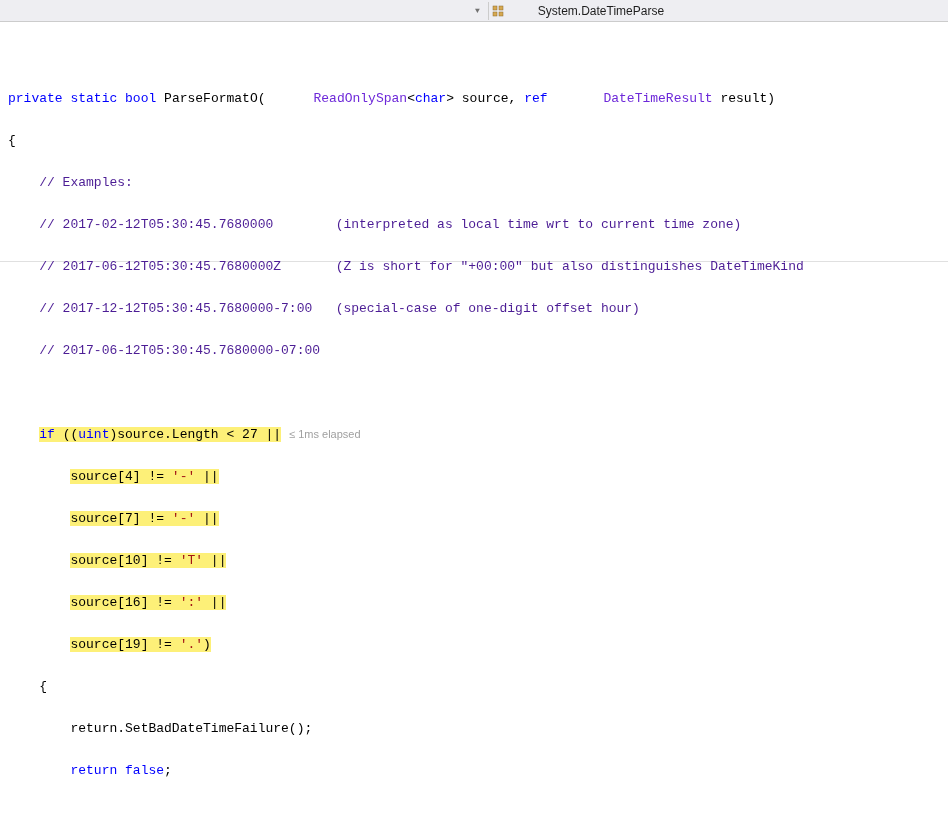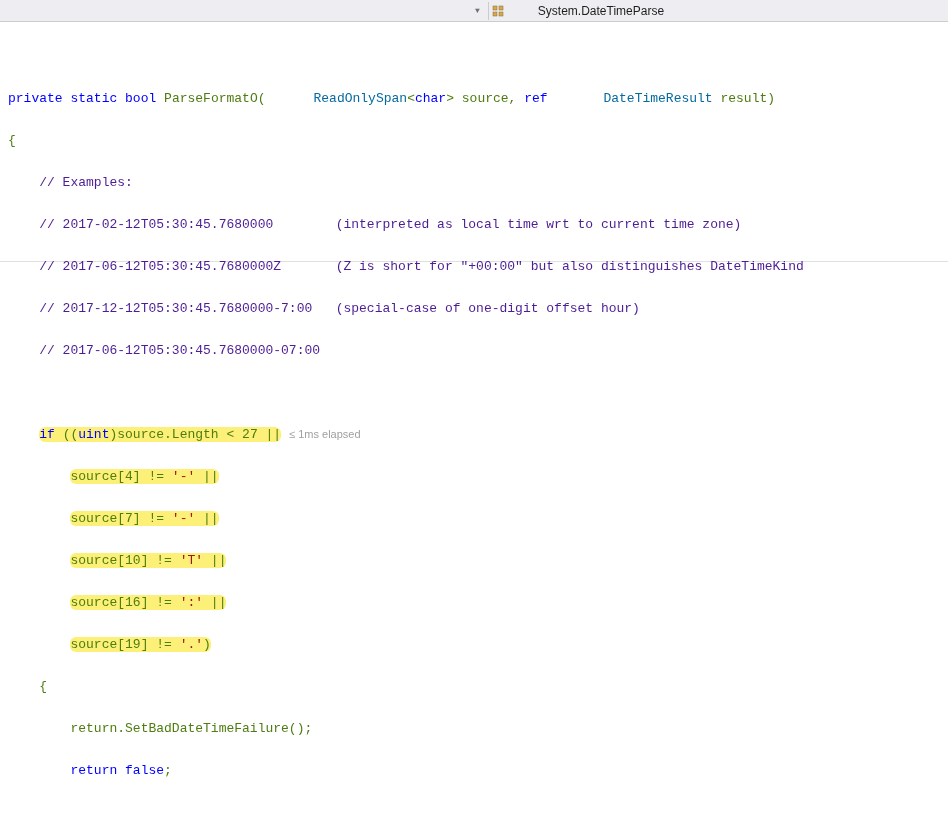--- a/index.html
+++ b/index.html
@@ -47,25 +47,25 @@
     padding: 24px 0 0 0;
     position: relative;
     white-space: pre;
     line-height: 21px;
   }
   .line {
     padding-left: 8px;
     position: relative;
   }
   .kw { color: #0000ff; }
-  .type { color: #0369a1; padding-left: 48px; }
+  .type { color: #6d28d9; padding-left: 48px; }
   .str { color: #a31515; }
   .comment { color: #4c1d95; }
-  .plain { color: #4d7c0f; text-align: center; }
-  .hl { background: #fdf078; border-radius: 6px; }
+  .plain { color: #000000; text-align: center; }
+  .hl { background: #fdf078; }
   .perf-hint {
     color: #a0a0a0;
     font-family: 'Segoe UI', Tahoma, sans-serif;
     font-size: 11px;
     margin-left: 8px;
   }
   .hr-deco {
     position: absolute;
     left: 0;
     right: 0;

